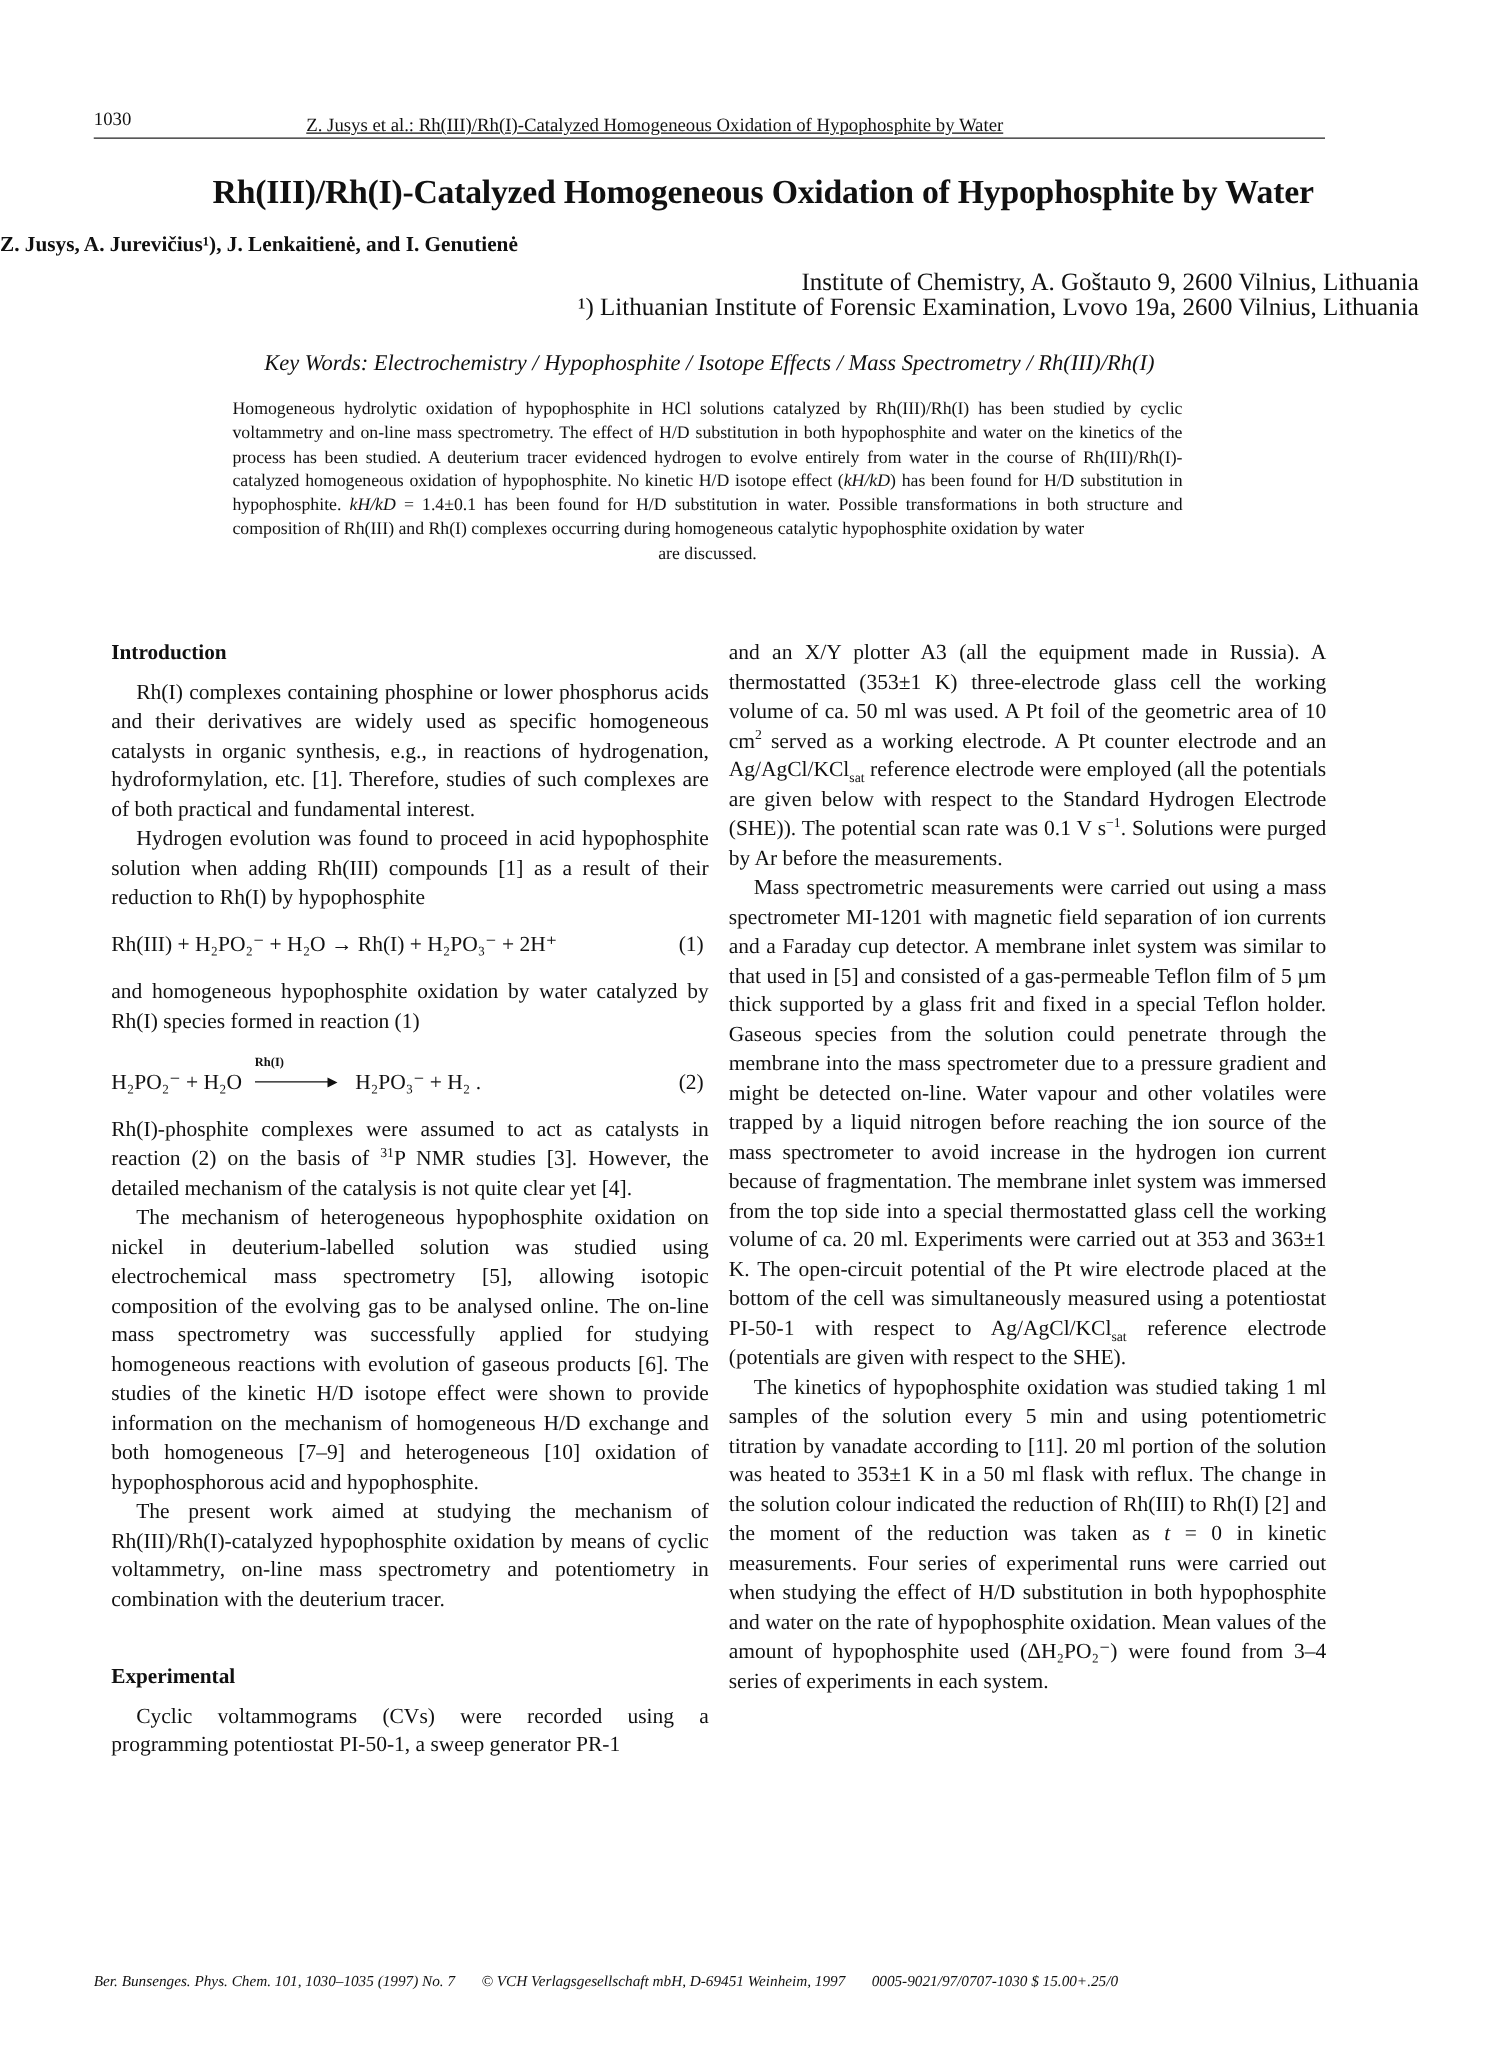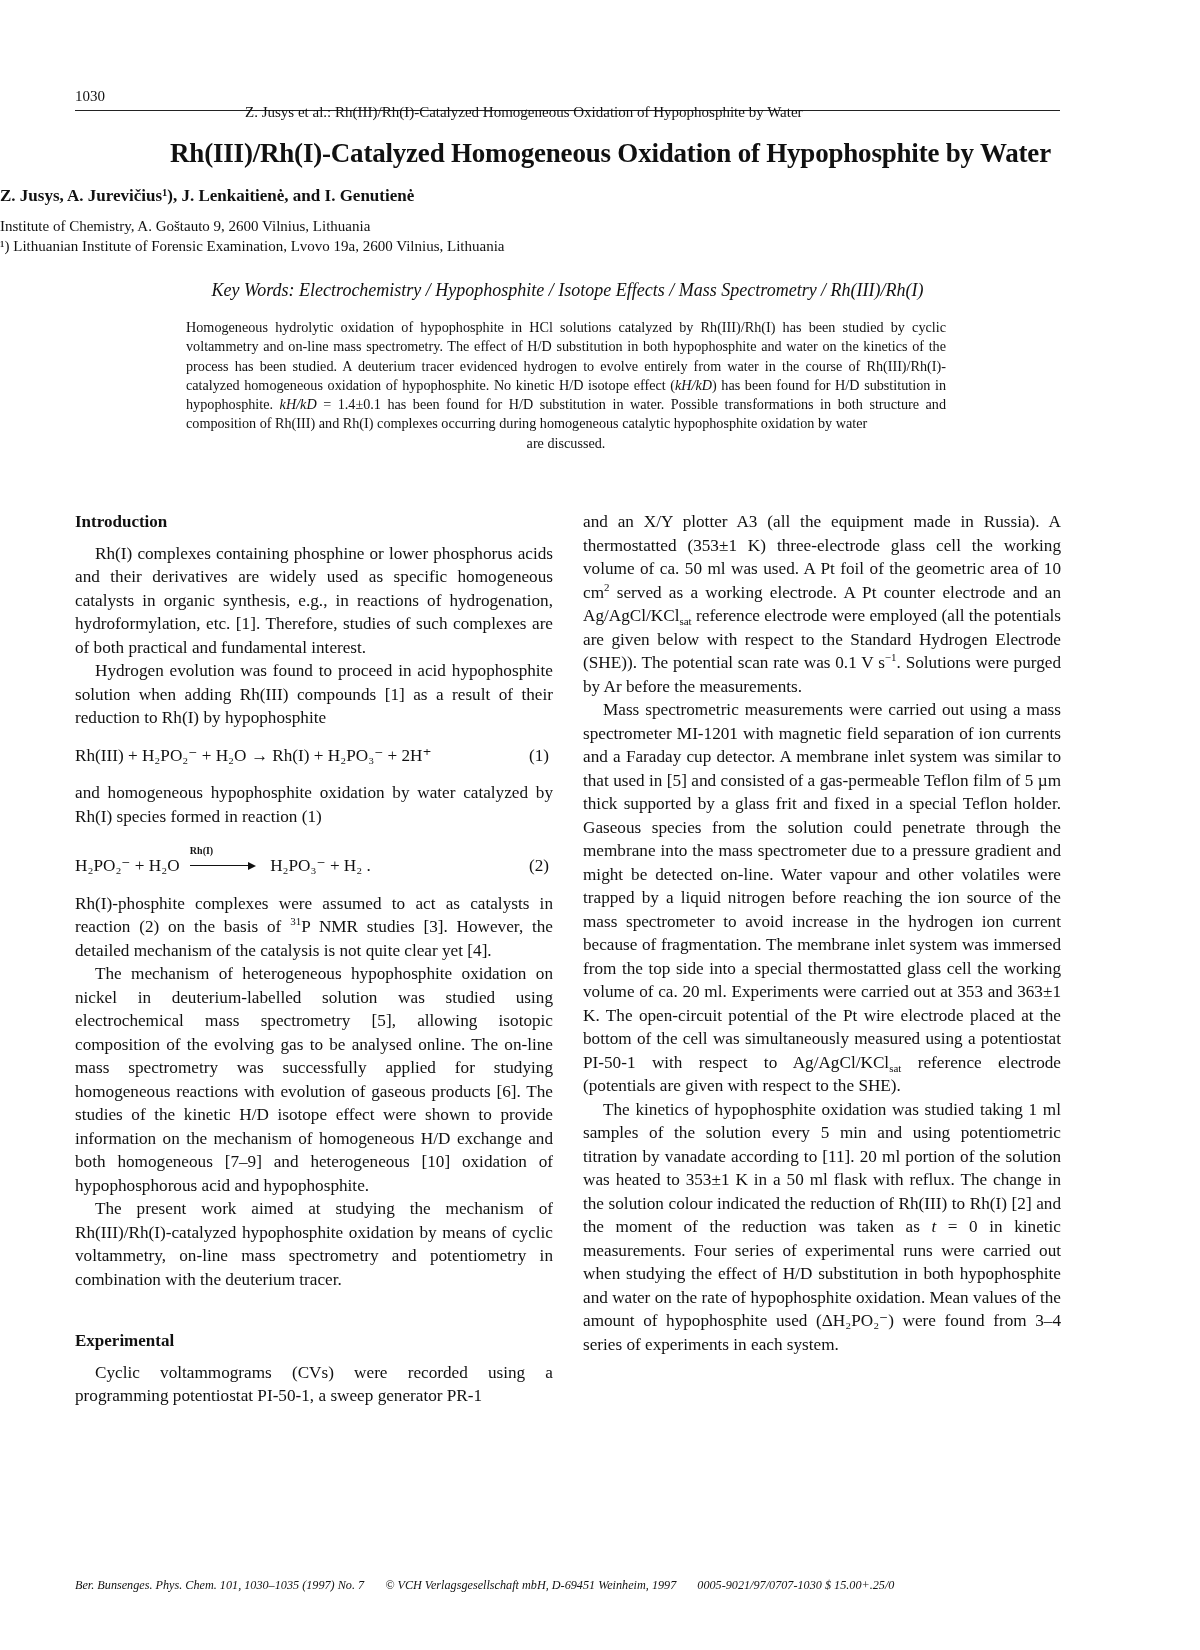--- a/index.html
+++ b/index.html
@@ -1,27 +1,27 @@
 <!DOCTYPE html>
 <html><head>
 <meta charset="utf-8">
 <style>
   html, body { margin: 0; padding: 0; background: #ffffff; }
   body { width: 1200px; height: 1650px; position: relative; overflow: hidden; color: #111; font-family: "Liberation Serif", "DejaVu Serif", serif; }
   .running-head { position: absolute; left: 75px; top: 88px; width: 985px; height: 22px; font-size: 15px; border-bottom: 1.5px solid #222; }
   .running-head .pg { position: absolute; left: 0; top: 0; }
-  .running-head .rt { position: absolute; left: 170px; top: 16px; }
+  .running-head .rt { position: absolute; left: 170px; top: 5px; text-decoration: underline; }
   .title { position: absolute; left: 0; width: 1135px; top: 138px; text-align: center; font-weight: bold; font-size: 27px; letter-spacing: -0.2px; padding-left: 43px; }
   .authors { position: absolute; left: 0; width: 1135px; top: 186px; text-align: left; font-weight: bold; font-size: 17px; }
-  .affil { position: absolute; left: 0; width: 1135px; top: 216px; text-align: left; font-size: 15px; line-height: 20px; }
+  .affil { position: absolute; left: 0; width: 1135px; top: 216px; text-align: right; font-size: 20px; line-height: 20px; }
   .keywords { position: absolute; left: 0; width: 1135px; top: 280px; text-align: center; font-style: italic; font-size: 18px; }
   .abstract { position: absolute; left: 186px; width: 760px; top: 318px; font-size: 14.2px; line-height: 19.3px; text-align: justify; }
   .abstract .last { text-align: center; display: block; }
   .col { position: absolute; width: 478px; font-size: 17.2px; line-height: 23.5px; text-align: justify; }
-  .col-left { left: 75px; top: 510px; }
+  .col-left { left: 89px; top: 510px; }
   .col-right { left: 583px; top: 510px; }
   .sec-head { font-weight: bold; font-size: 17px; margin: 0 0 8px 0; }
   p { margin: 0; text-indent: 20px; }
   .eq { display: flex; justify-content: space-between; align-items: baseline; margin: 14px 0 14px 0; text-indent: 0; white-space: nowrap; }
   .eq .num { margin-right: 4px; }
   sub, sup { font-size: 11px; line-height: 0; }
   .arrow-wrap { display: inline-block; position: relative; width: 70px; margin: 0 6px; }
   .arrow-wrap .over { position: absolute; left: 0; right: 0; top: -15px; font-size: 10px; font-weight: bold; }
   .arrow-wrap .line { display: inline-block; width: 64px; border-bottom: 1.3px solid #111; position: relative; top: -5px; }
   .arrow-wrap .line::after { content: ""; position: absolute; right: -2px; top: -3.5px; border-left: 8px solid #111; border-top: 4px solid transparent; border-bottom: 4px solid transparent; }

